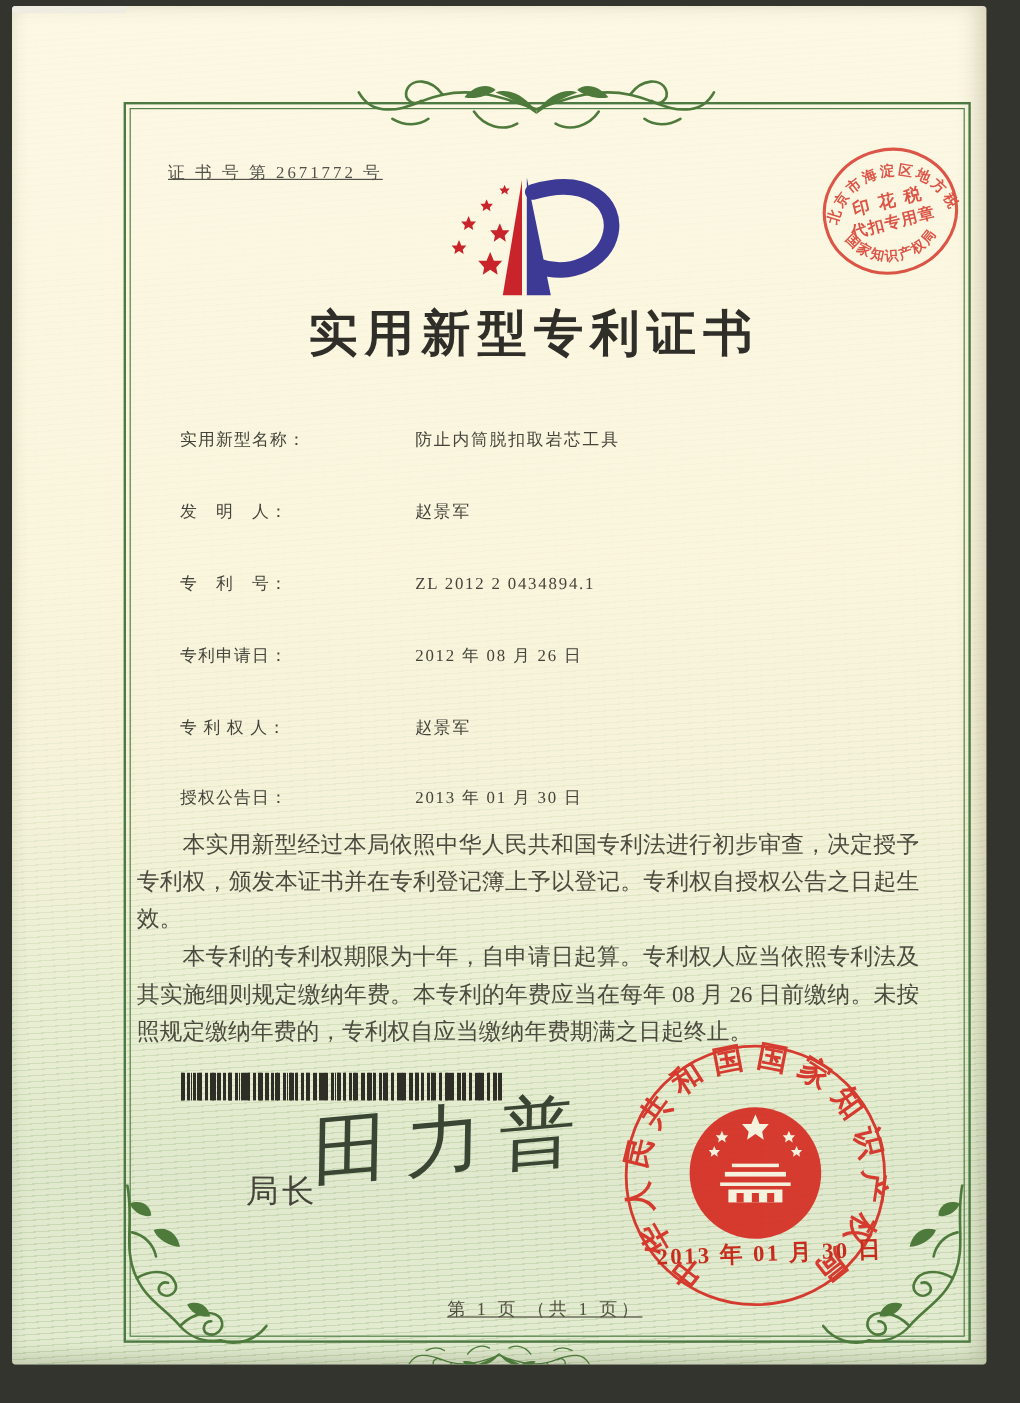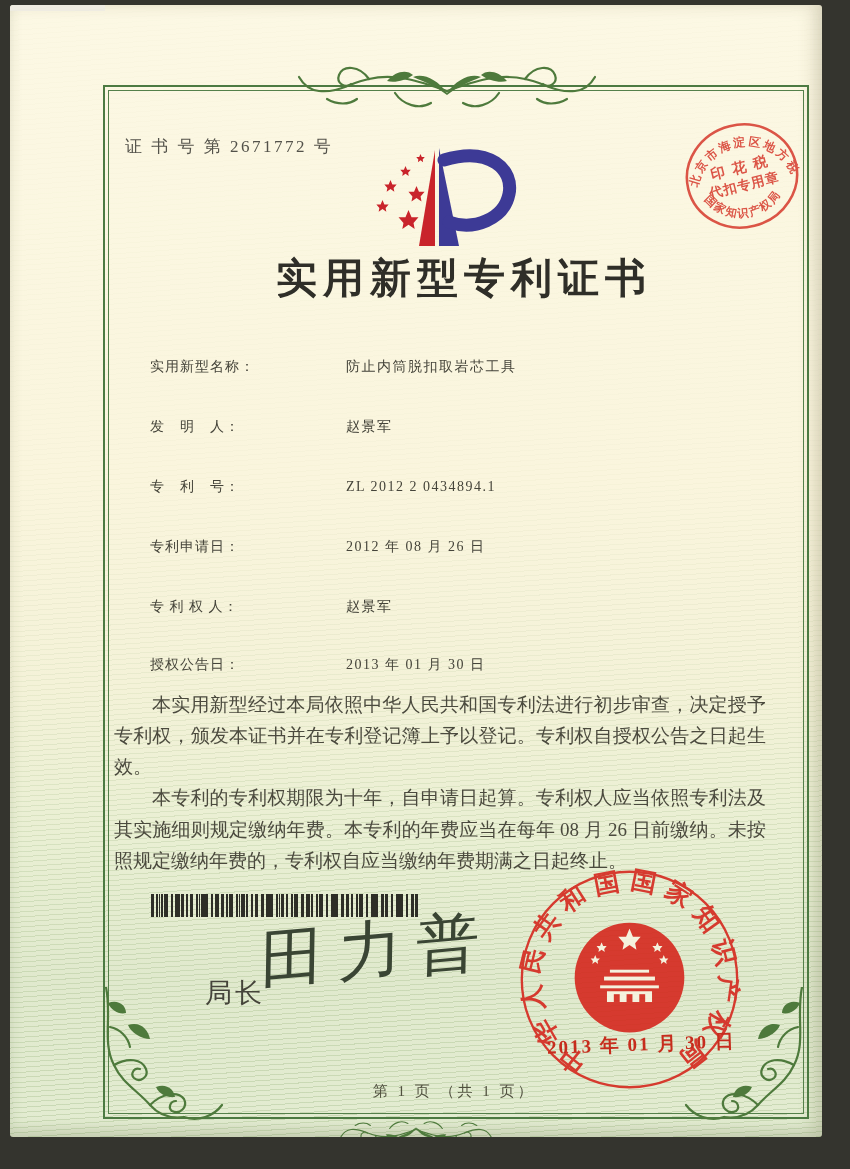--- a/index.html
+++ b/index.html
@@ -12,44 +12,44 @@
     overflow:hidden;}
   
   #paper::before{content:'';position:absolute;inset:0;z-index:1;pointer-events:none;
     background:repeating-linear-gradient(176deg,rgba(110,150,80,.22) 0 1px,rgba(255,255,255,0) 1px 5px);
     -webkit-mask-image:linear-gradient(180deg,rgba(0,0,0,.06) 0%,rgba(0,0,0,.10) 40%,rgba(0,0,0,.35) 58%,rgba(0,0,0,.8) 78%,#000 100%);
     mask-image:linear-gradient(180deg,rgba(0,0,0,.06) 0%,rgba(0,0,0,.10) 40%,rgba(0,0,0,.35) 58%,rgba(0,0,0,.8) 78%,#000 100%);}
   #scan-sliver{left:0;top:0;width:95px;height:6px;background:#efece2;}
   #frame{left:93px;top:80px;width:702px;height:1030px;border:2px solid #4c7a42;z-index:2;}
   #frame .inner{position:absolute;inset:3px;border:1px solid #54804a;}
   .orn{z-index:3;color:#4e7a3c;}
-  #cert-no{left:115px;top:130px;font-size:17px;letter-spacing:2.5px;color:#53524a;z-index:4;}
+  #cert-no{left:130px;top:130px;font-size:14px;letter-spacing:2.5px;color:#53524a;z-index:4;text-decoration:underline;}
   #logo{left:330px;top:135px;width:200px;height:112px;z-index:4;}
-  #title{left:103px;top:246px;width:702px;text-align:center;font-size:41px;font-weight:600;
+  #title{left:84px;top:246px;width:702px;text-align:center;font-size:41px;font-weight:600;
          letter-spacing:6px;color:#2f2e28;z-index:4;font-family:Liberation Mono, monospace;}
   .field{left:140px;width:620px;font-size:14px;color:#45443a;z-index:4;white-space:nowrap;}
   .flabel{display:inline-block;min-width:196px;letter-spacing:1px;}
   .fvalue{letter-spacing:1.5px;}
   #legal{left:104px;top:684px;width:652px;z-index:4;color:#4b4a3e;font-size:19px;}
   #legal p{margin:0;text-indent:2em;line-height:1.64;text-align:justify;}
   #barcode{left:141px;top:889px;width:268px;height:23px;z-index:4;
     background:
       repeating-linear-gradient(90deg,#2e2e27 0 2px,transparent 2px 5px),
       repeating-linear-gradient(90deg,#2e2e27 0 1px,transparent 1px 8px),
       repeating-linear-gradient(90deg,#2e2e27 0 3px,transparent 3px 13px);}
   #role{left:195px;top:970px;font-size:27px;letter-spacing:3px;color:#45443a;z-index:5;}
   #signature{left:250px;top:902px;font-size:64px;color:#3a4534;z-index:5;
     font-family:"DejaVu Sans",sans-serif;letter-spacing:14px;
     transform:rotate(-5deg) skewX(-6deg);font-weight:500;}
   #issue-seal{left:502px;top:857px;width:235px;height:235px;z-index:4;opacity:.9;}
   #seal-date{left:537px;top:1026px;width:220px;font-size:19px;letter-spacing:2px;
     color:#c62d1d;z-index:6;transform:rotate(-2deg);font-weight:600;}
   #tax-seal{left:653px;top:92px;width:158px;height:158px;z-index:4;transform:rotate(-14deg);opacity:.85;}
   #footer{left:93px;top:1077px;width:702px;text-align:center;font-size:15px;
-    letter-spacing:3px;color:#50503f;z-index:4;}
+    letter-spacing:3px;color:#50503f;z-index:4;text-decoration:underline;}
   svg{display:block;}
 </style>
 </head>
 <body>
 
 <svg width="0" height="0" style="position:absolute" aria-hidden="true">
   <defs>
     <symbol id="star" viewBox="-10 -10 20 20">
       <polygon points="0,-10 2.9,-3.1 9.5,-3.1 4.8,2.4 5.9,8.1 0,4 -5.9,8.1 -4.8,2.4 -9.5,-3.1 -2.9,-3.1"></polygon>
     </symbol>

